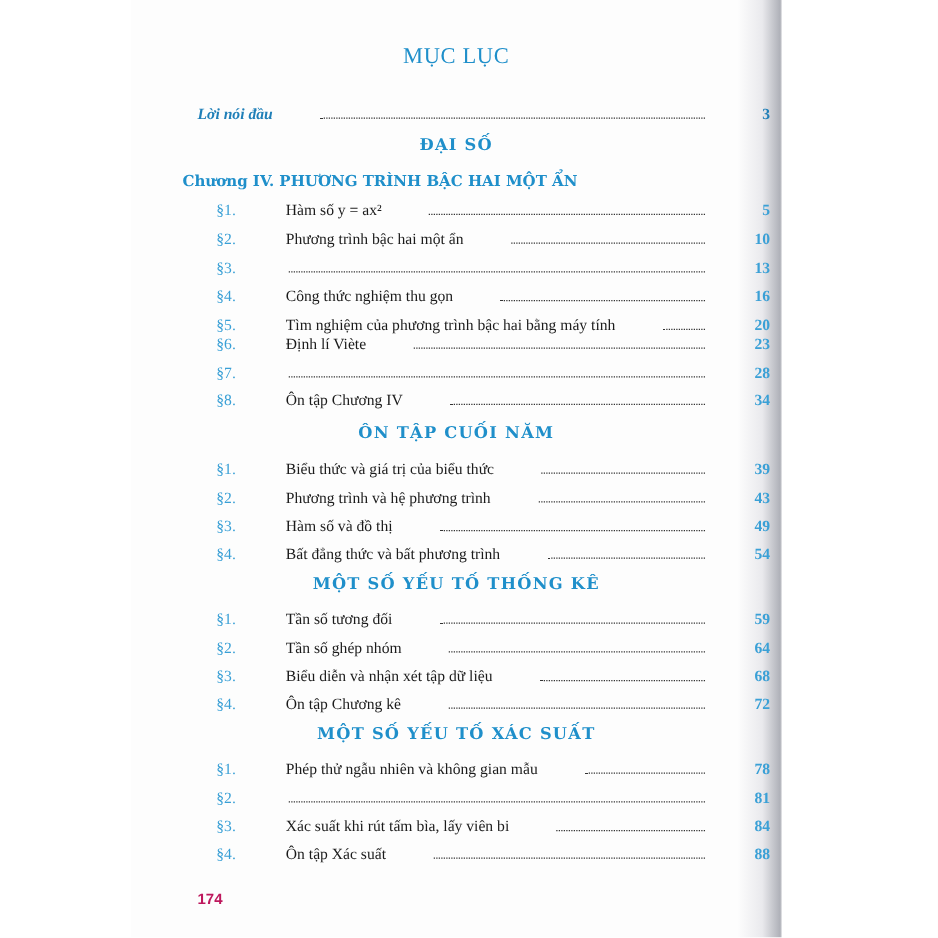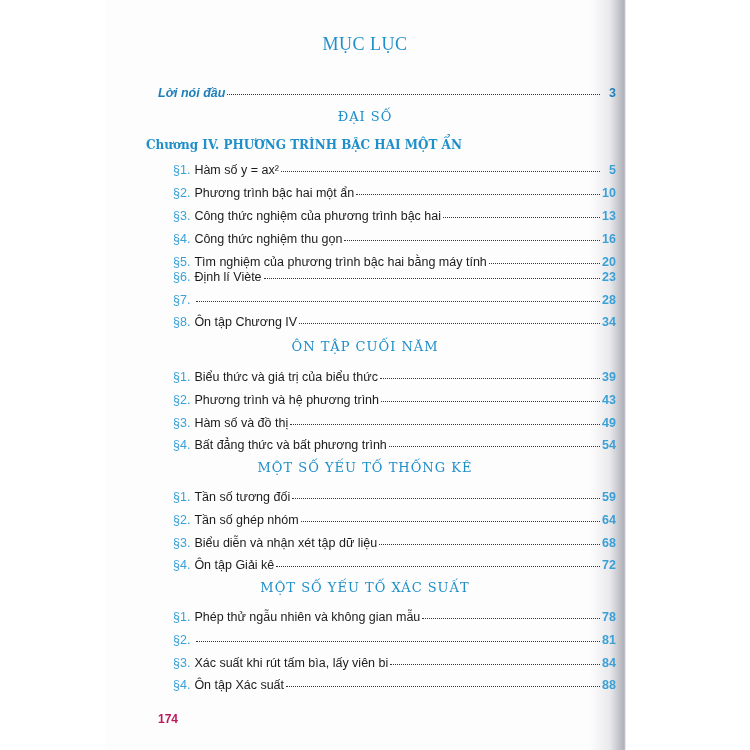--- a/index.html
+++ b/index.html
@@ -17,36 +17,36 @@
     position: absolute; left: 590px; top: 0; width: 36px; height: 750px;
     background: linear-gradient(to right, rgba(255,255,255,0) 0%, rgba(225,225,230,0.7) 55%, rgba(170,172,180,0.95) 95%, #ffffff 100%);
   }
   .toc-title {
     position: absolute; left: 105px; width: 520px; top: 34px;
     text-align: center; color: #1f8fca;
     font-family: Liberation Serif, serif; font-size: 18px; letter-spacing: 0.5px;
   }
   .row {
     position: absolute; left: 173px; width: 443px; height: 18px;
-    display: flex; align-items: flex-end;
-    font-family: Liberation Sans, sans-serif; font-size: 12.5px; color: #1b1b1b;
+    display: flex; align-items: center;
+    font-family: Liberation Serif, serif; font-size: 12.5px; color: #1b1b1b; gap: 36px;
   }
   .row.preface { left: 158px; width: 458px; }
   .row .num { color: #3aa0d6; margin-right: 4px; }
   .row .label { white-space: nowrap; }
   .row .label.italic { font-style: italic; font-weight: bold; color: #1f7fb8; }
   .row .dots {
     flex: 1; margin: 0 2px; overflow: hidden; white-space: nowrap;
     border-bottom: 1.4px dotted #333; height: 9px; align-self: center; position: relative; top: -1px;
   }
   .row .page-num { color: #3aa0d6; font-weight: bold; min-width: 14px; text-align: right; }
   .row.preface .page-num { color: #1f7fb8; }
   .section-head {
     position: absolute; left: 105px; width: 520px; text-align: center;
-    color: #1f8fca; font-family: "DejaVu Serif", serif; font-weight: normal;
+    color: #1f8fca; font-family: "DejaVu Serif", serif; font-weight: bold;
     font-size: 13px; letter-spacing: 1px;
   }
   .chapter-head {
     position: absolute; left: 146px; color: #1f8fca;
     font-family: "DejaVu Serif", serif; font-weight: bold; font-size: 12px;
   }
   .footer-page {
     position: absolute; left: 158px; top: 712px;
     font-family: "Liberation Sans", sans-serif; font-weight: bold; font-size: 12px; color: #be185d;
   }
@@ -75,21 +75,20 @@
   <span class="page-num">5</span>
 </div>
 <div class="row" style="top:182px">
   <span class="num">§2.</span>
   <span class="label">Phương trình bậc hai một ẩn</span>
   <span class="dots"></span>
   <span class="page-num">10</span>
 </div>
 <div class="row" style="top:205px">
   <span class="num">§3.</span>
-  <span class="label">Công thức nghiệm của phương trình bậc hai</span>
   <span class="dots"></span>
   <span class="page-num">13</span>
 </div>
 <div class="row" style="top:228px">
   <span class="num">§4.</span>
   <span class="label">Công thức nghiệm thu gọn</span>
   <span class="dots"></span>
   <span class="page-num">16</span>
 </div>
 <div class="row" style="top:251px">
@@ -158,21 +157,21 @@
   <span class="page-num">64</span>
 </div>
 <div class="row" style="top:532px">
   <span class="num">§3.</span>
   <span class="label">Biểu diễn và nhận xét tập dữ liệu</span>
   <span class="dots"></span>
   <span class="page-num">68</span>
 </div>
 <div class="row" style="top:554px">
   <span class="num">§4.</span>
-  <span class="label">Ôn tập Giải kê</span>
+  <span class="label">Ôn tập Chương kê</span>
   <span class="dots"></span>
   <span class="page-num">72</span>
 </div>
 
 <div class="section-head" style="top:580px">MỘT SỐ YẾU TỐ XÁC SUẤT</div>
 
 <div class="row" style="top:606px">
   <span class="num">§1.</span>
   <span class="label">Phép thử ngẫu nhiên và không gian mẫu</span>
   <span class="dots"></span>

